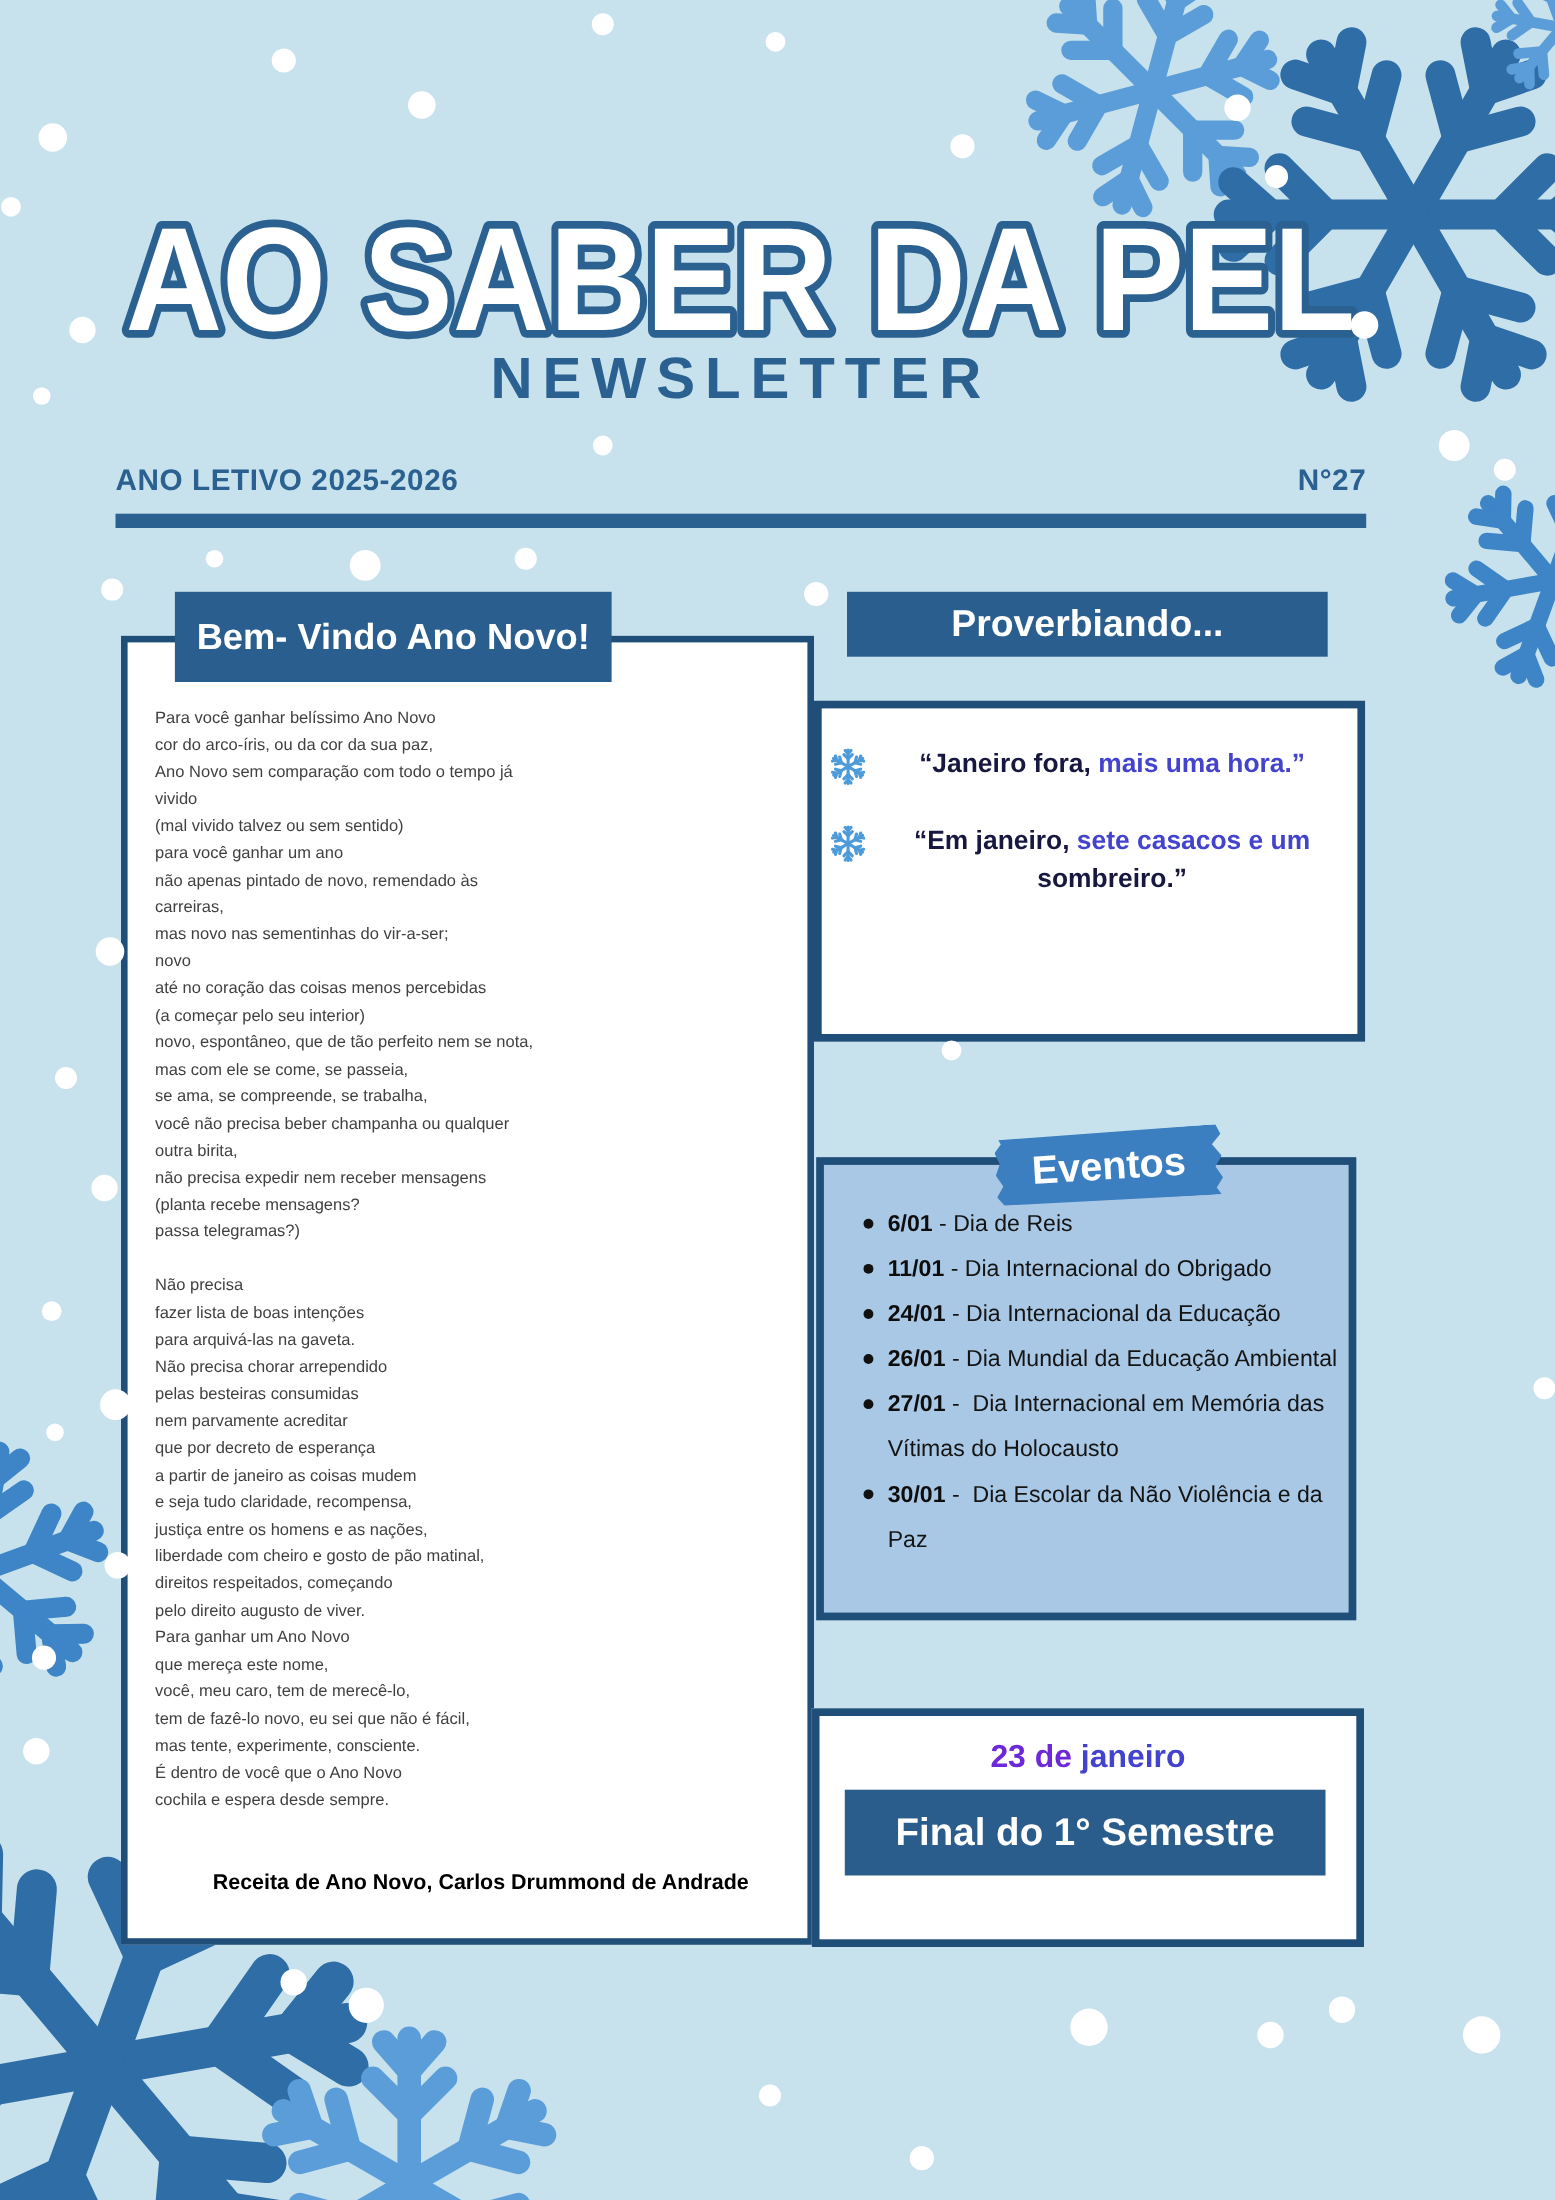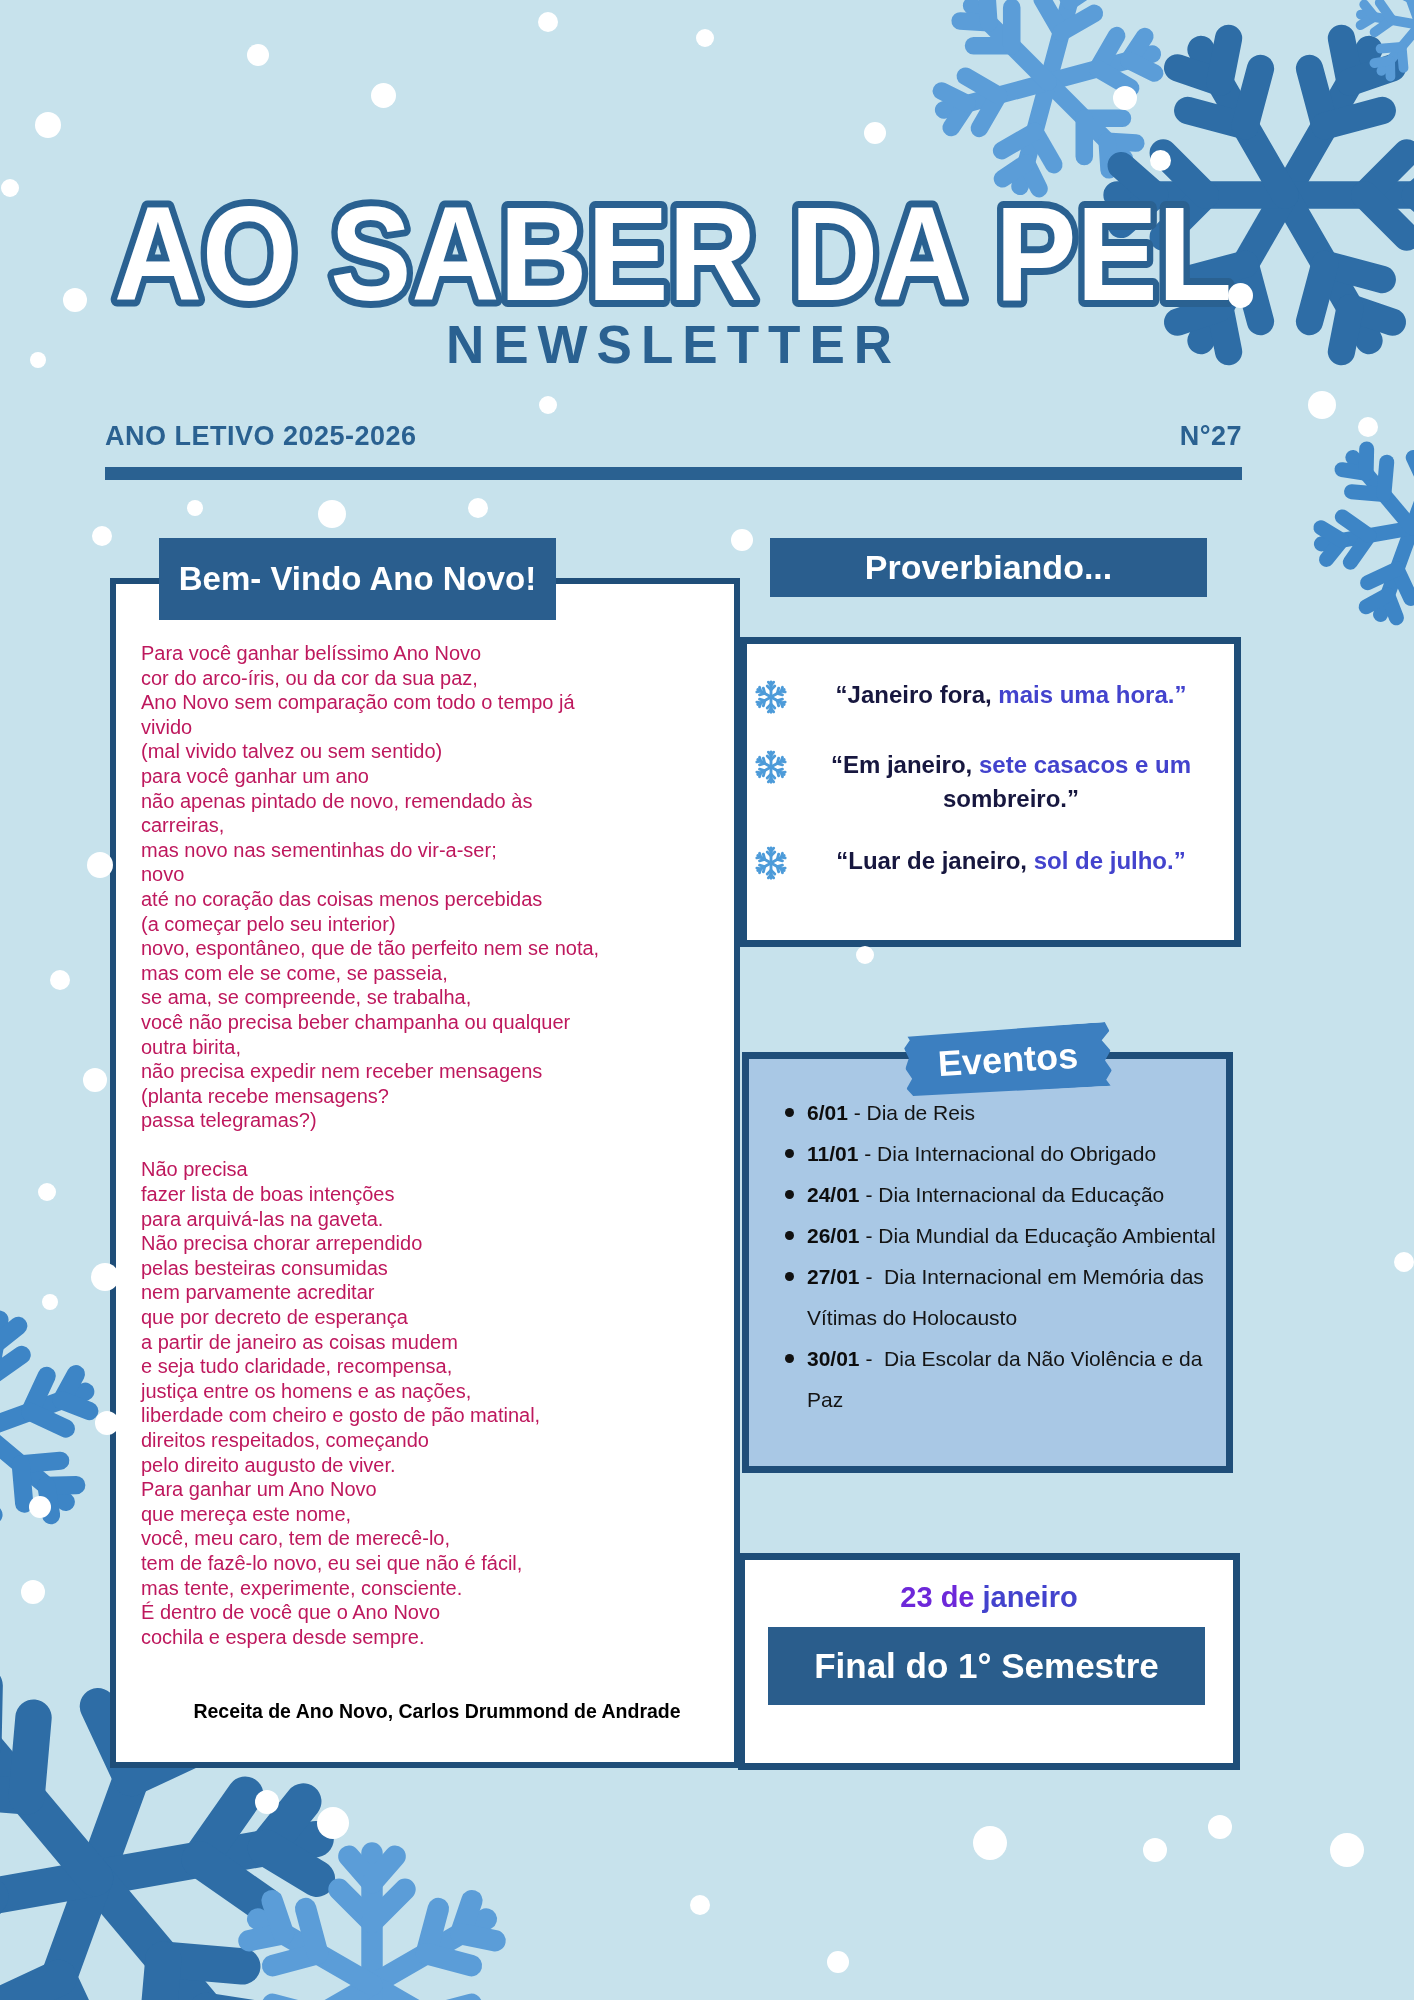--- a/index.html
+++ b/index.html
@@ -28,21 +28,21 @@
   #poem-banner{left:159px;top:538px;width:397px;height:82px;font-size:33px;}
   #proverbs-banner{left:770px;top:538px;width:437px;height:59px;font-size:34px;}
   
   .panel{position:absolute;box-sizing:border-box;background:#fff;border:6px solid #1f4e79;z-index:2;}
   #poem-panel{left:110px;top:578px;width:630px;height:1190px;}
   #proverbs-box{left:740px;top:637px;width:501px;height:310px;border-width:7px;}
   #events-box{left:742px;top:1052px;width:491px;height:421px;border-width:7px;background:#a9c8e5;}
   #semester-box{left:738px;top:1553px;width:502px;height:217px;border-width:7px;}
   
   #poem-body{position:absolute;left:141px;top:641px;width:566px;z-index:4;
-    font-size:20px;line-height:24.6px;color:#be185d;white-space:pre-line;}
+    font-size:15px;line-height:24.6px;color:#404040;white-space:pre-line;}
   #poem-attribution{position:absolute;left:110px;top:1700px;width:630px;text-align:center;
     font-weight:bold;font-size:19.5px;color:#000;z-index:4;padding-left:12px;}
   
   #proverbs-list{position:absolute;left:752px;top:644px;width:480px;z-index:4;}
   .proverb-row{display:flex;align-items:flex-start;}
   .proverb-row-0{margin-top:34px;}
   .proverb-row-1{margin-top:32px;}
   .proverb-row-2{margin-top:28px;}
   .pflake{flex:0 0 38px;margin-top:0;}
   .ptext{flex:1;text-align:center;font-weight:bold;font-size:24px;line-height:34px;}
@@ -240,28 +240,20 @@
       <span class="ptext"><span class="seg-navy">“Janeiro fora, </span><span class="seg-indigo">mais uma hora.”</span></span>
     </div>
     <div class="proverb-row proverb-row-1">
       <span class="pflake">
         <svg viewBox="-100 -100 200 200" class="flake-glyph">
           <use href="#flake6"></use>
         </svg>
       </span>
       <span class="ptext"><span class="seg-navy">“Em janeiro, </span><span class="seg-indigo">sete casacos e um </span><span class="seg-navy">sombreiro.”</span></span>
     </div>
-    <div class="proverb-row proverb-row-2">
-      <span class="pflake">
-        <svg viewBox="-100 -100 200 200" class="flake-glyph">
-          <use href="#flake6"></use>
-        </svg>
-      </span>
-      <span class="ptext"><span class="seg-navy">“Luar de janeiro, </span><span class="seg-indigo">sol de julho.”</span></span>
-    </div>
   </div>
 
 <div id="events-box" class="panel"></div>
 <div id="events-tape">
   <span>Eventos</span>
 </div>
 <ul id="events-list">
     <li><b>6/01</b> - Dia de Reis</li>
     <li><b>11/01</b> - Dia Internacional do Obrigado</li>
     <li><b>24/01</b> - Dia Internacional da Educação</li>

